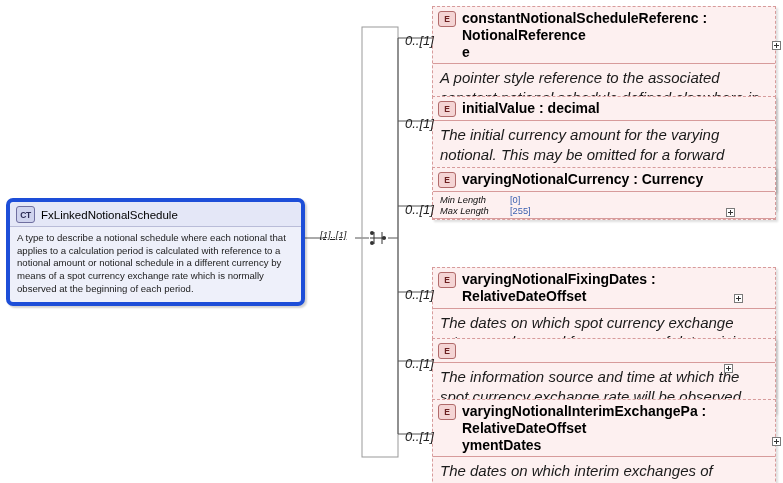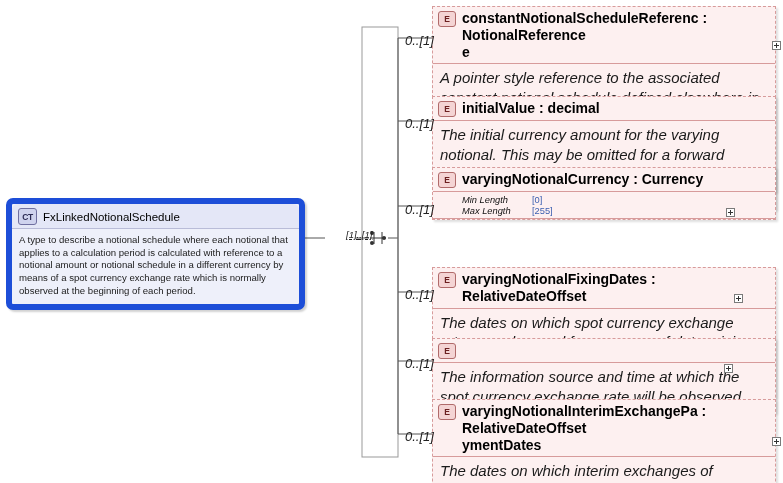--- a/index.html
+++ b/index.html
@@ -30,21 +30,21 @@
     pointer-events: none;
   }
 
   
   .ct-box {
     position: absolute;
     left: 6px;
     top: 198px;
     width: 299px;
     box-sizing: border-box;
-    border: 6px solid #1d4ed8;
+    border: 4px solid #1d4ed8;
     border-radius: 7px;
     background: #eef0fa;
     box-shadow: 2px 2px 2px rgba(0,0,0,0.18);
   }
   .ct-header {
     display: flex;
     align-items: center;
     gap: 6px;
     padding: 4px 6px 3px 6px;
     background: #e4e7f7;
@@ -73,21 +73,21 @@
   .ct-doc {
     padding: 5px 7px 7px 7px;
     font-size: 9.6px;
     line-height: 1.32;
     color: #1b1b1b;
   }
 
   
   .occ-main {
     position: absolute;
-    left: 346px;
+    left: 320px;
     top: 229px;
     font-size: 9.5px;
     font-style: italic;
     color: #222;
     text-decoration: underline;
   }
 
   
   .seq-marker {
     position: absolute;
@@ -140,21 +140,20 @@
     margin: 0;
   }
   .el-facets {
     padding: 3px 5px 1px 7px;
     font-size: 9.3px;
   }
   .facet-row {
     display: flex;
     align-items: baseline;
     margin-bottom: 1px;
-    margin-left: 22px;
   }
   .facet-name {
     width: 70px;
     font-style: italic;
     color: #111;
   }
   .facet-val {
     color: #3a5fb0;
   }
   .el-doc {

